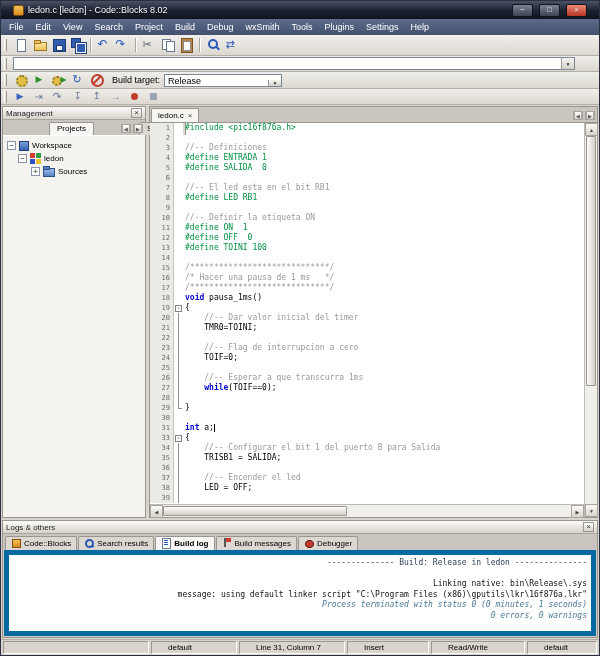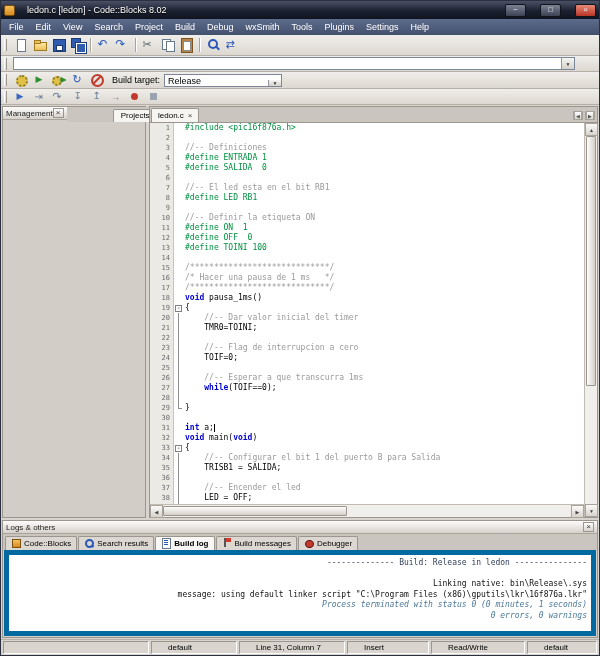--- a/index.html
+++ b/index.html
@@ -2,21 +2,21 @@
 <html><head>
 <meta charset="utf-8">
 <style>
   html,body{margin:0;padding:0;background:#6b6f78;}
   *{box-sizing:border-box;}
   .win{width:600px;height:656px;border:1px solid #2a3040;display:flex;flex-direction:column;
        background:#d9d5ce;font-family:"Liberation Sans","DejaVu Sans",sans-serif;font-size:9px;color:#000;overflow:hidden;}
 
   
   .titlebar{height:18px;flex:0 0 18px;background:linear-gradient(#4a5166,#1c2130 55%,#10141f);
-            display:flex;align-items:center;gap:12px;padding:0 3px;color:#fff;}
+            display:flex;align-items:center;gap:4px;padding:0 12px;color:#fff;}
   .appicon{width:11px;height:11px;background:linear-gradient(#f4c05a,#d88a20);border:1px solid #7a4c0a;border-radius:2px;}
   .titletext{flex:1;font-size:9px;white-space:nowrap;overflow:hidden;text-shadow:0 1px 1px #000;}
   .wbtn{width:21px;height:13px;margin-left:2px;display:flex;align-items:center;justify-content:center;
         background:linear-gradient(#7b8294,#3c4252);border:1px solid #11141d;border-radius:2px;color:#eee;font-size:8px;line-height:1;}
   .wbtn.close{background:linear-gradient(#e88a77,#b93425);}
 
   
   .menubar{height:16px;flex:0 0 16px;background:linear-gradient(#5d6b8c,#44516d);display:flex;align-items:center;padding-left:2px;color:#fff;}
   .menu-item{padding:1px 6px;white-space:nowrap;}
 
@@ -73,21 +73,21 @@
   .combo{display:flex;align-items:stretch;height:13px;background:#fff;border:1px solid #7a869a;}
   .combo .val{flex:1;padding:0 3px;display:flex;align-items:center;white-space:nowrap;overflow:hidden;}
   .combo .cbtn{width:13px;display:flex;align-items:center;justify-content:center;
                background:linear-gradient(#f6f5f2,#d6d2ca);border-left:1px solid #9a96a0;font-size:5px;color:#333;}
   .scope-combo{flex:1;margin:0 22px 0 2px;}
   .target-combo{width:118px;margin-left:4px;align-items:flex-end;}
   .tlabel{margin-left:6px;white-space:nowrap;}
 
   
   .main{flex:1;display:flex;min-height:0;padding:1px;}
-  .mgmt{width:144px;flex:0 0 144px;display:flex;border:1px solid #9a968e;background:#d2cec7;}
+  .mgmt{width:144px;flex:0 0 144px;display:flex;flex-direction:column;border:1px solid #9a968e;background:#d2cec7;}
   .phead{height:13px;flex:0 0 13px;background:linear-gradient(#fdfcfb,#d6d2ca);border-bottom:1px solid #a8a49c;
          display:flex;align-items:center;padding:0 3px;font-size:8px;color:#222;}
   .pclose{margin-left:auto;width:11px;height:10px;display:flex;align-items:center;justify-content:center;
           border:1px solid #9a968e;background:linear-gradient(#fff,#d8d4cc);font-size:8px;line-height:1;color:#333;}
   .mgmt-tabs{height:15px;flex:0 0 15px;display:flex;align-items:flex-end;gap:1px;padding-left:2px;position:relative;background:#cac6bf;}
   .mtab{padding:1px 7px 2px;font-size:8px;background:#dcd8d1;border:1px solid #9a968e;border-bottom:none;border-radius:2px 2px 0 0;margin-left:44px;}
   .mtab.active{background:#f6f5f2;}
   .tab-arrows{position:absolute;right:2px;bottom:2px;display:flex;gap:2px;}
   .tab-arrows span{font-size:5px;color:#555;border:1px solid #a8a49c;background:linear-gradient(#fff,#d8d4cc);
                    width:10px;height:9px;display:flex;align-items:center;justify-content:center;}
@@ -513,25 +513,20 @@
               </div>
               <div class="code-line">
                 <span class="ln-num">30</span>
                 <span class="ln-fold"></span>
                 <span class="ln-code"></span>
               </div>
               <div class="code-line">
                 <span class="ln-num">31</span>
                 <span class="ln-fold"></span>
                 <span class="ln-code"><span class="tok-kw">int</span><span class="tok-pl"> a;</span><span class="caret" style="left: calc(6ch + 2px);"></span></span>
-              </div>
-              <div class="code-line">
-                <span class="ln-num">32</span>
-                <span class="ln-fold"></span>
-                <span class="ln-code"><span class="tok-kw">void</span><span class="tok-pl"> main(</span><span class="tok-kw">void</span><span class="tok-pl">)</span></span>
               </div>
               <div class="code-line">
                 <span class="ln-num">33</span>
                 <span class="ln-fold">
                   <span class="fb">-</span>
                 </span>
                 <span class="ln-code"><span class="tok-pl">{</span></span>
               </div>
               <div class="code-line">
                 <span class="ln-num">34</span>

